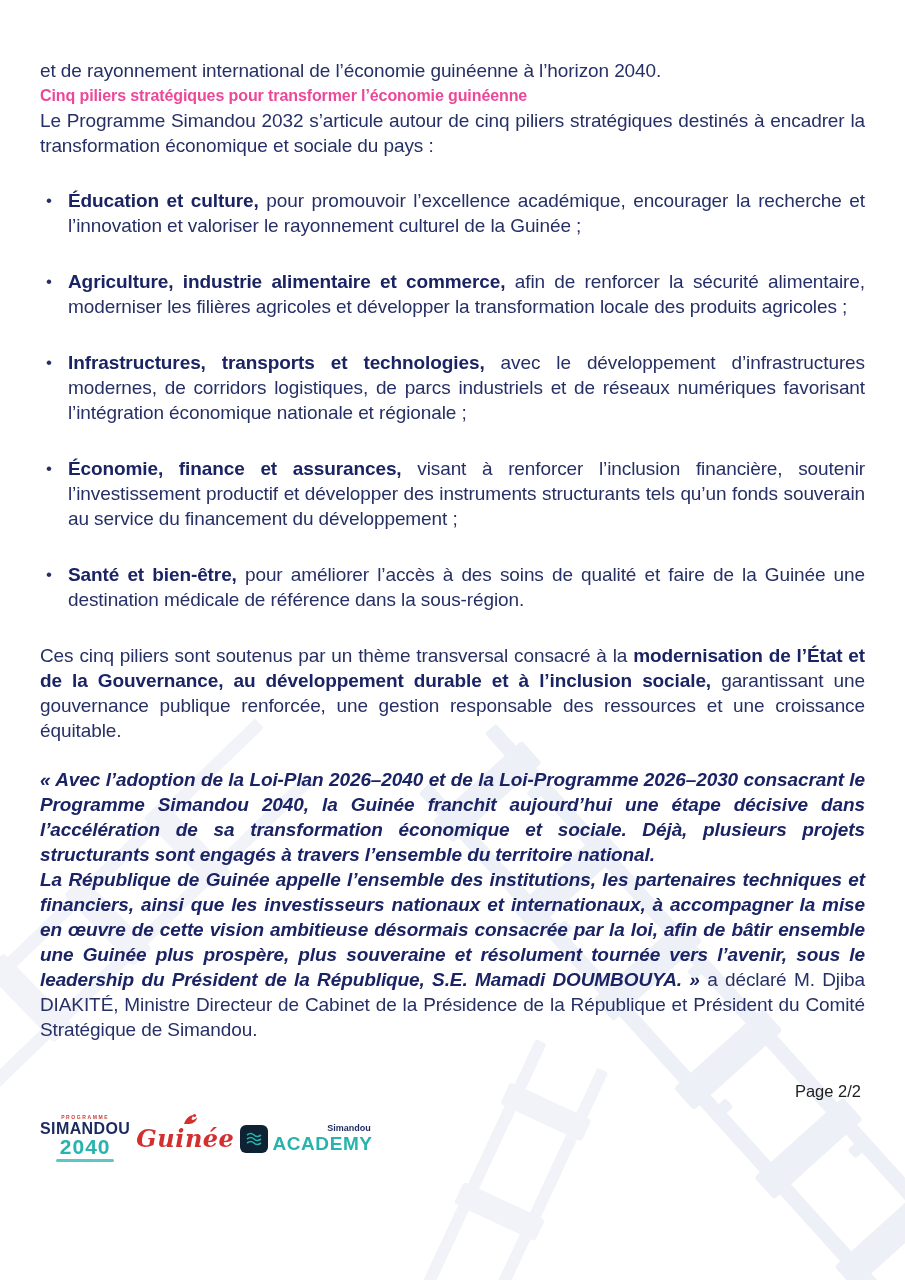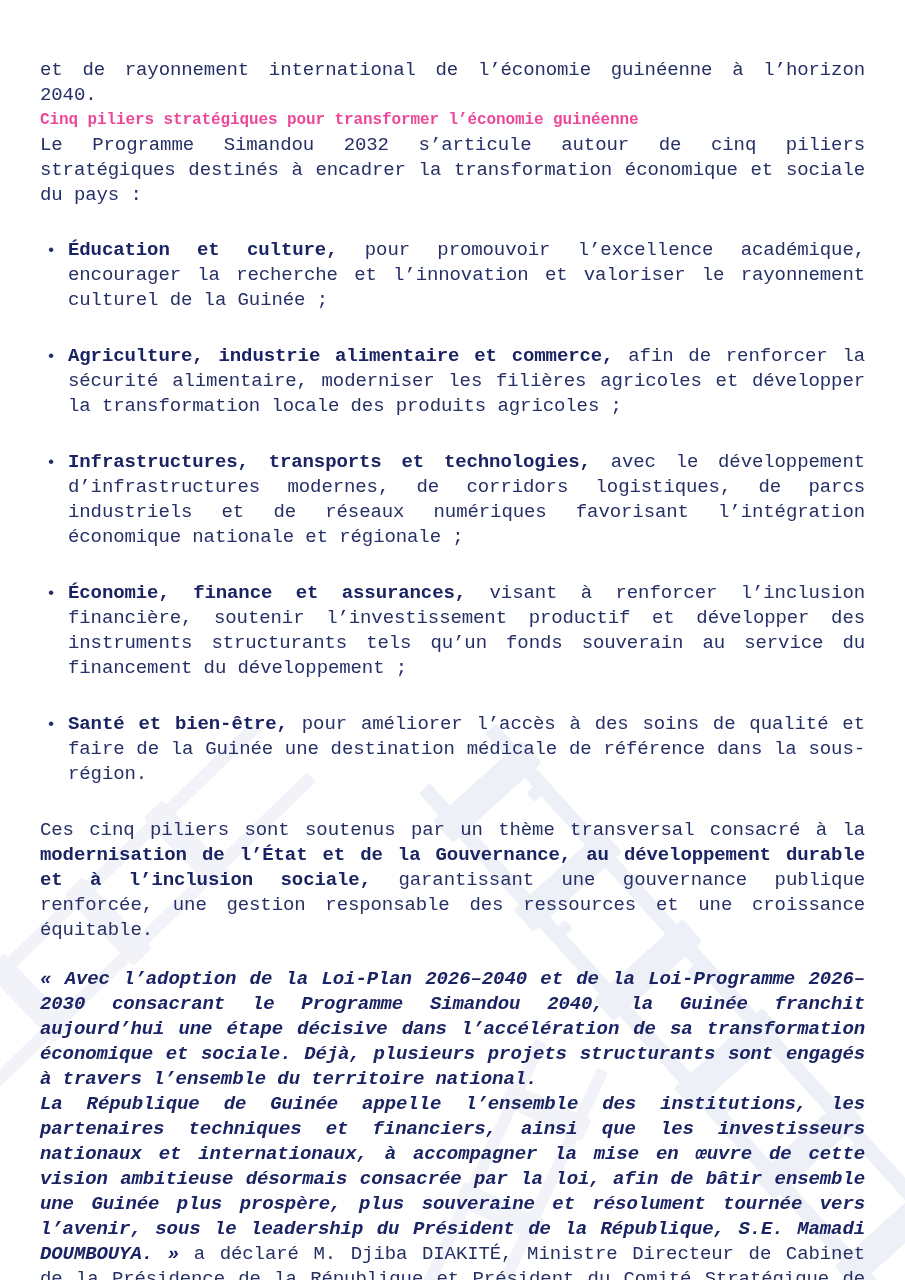--- a/index.html
+++ b/index.html
@@ -12,21 +12,21 @@
     overflow:hidden;
   }
   .watermark{position:absolute;z-index:0;opacity:1;pointer-events:none;}
   .wm1{left:330px;top:980px;transform:rotate(48deg);}
   .wm2{left:-160px;top:880px;transform:rotate(-44deg);}
   .wm3{left:300px;top:1180px;transform:rotate(115deg);}
 
   .page{position:relative;z-index:1;padding:58px 40px 0 40px;}
   .page p, .page h2, .page li{
     font-size:19px;line-height:25px;margin:0;
-    text-align:justify;letter-spacing:-0.1px;font-family:Liberation Mono, monospace;
+    text-align:justify;letter-spacing:-0.1px;
   }
   .intro{margin-top:0;}
   h2.heading{font-weight:bold;color:#ec4899;font-size:16px;}
   .lead{margin-top:27px;}
   ul.pillars{list-style:none;margin:30px 0 0 0;padding:0;}
   ul.pillars li{
     position:relative;
     padding-left:28px;
     margin-bottom:31px;
   }
@@ -55,21 +55,21 @@
   .logo-sim{display:flex;flex-direction:column;align-items:center;line-height:1;}
   .logo-sim .prog{font-size:5px;color:#d23a34;letter-spacing:1.6px;font-weight:bold;}
   .logo-sim .simandou{font-size:16px;font-weight:900;color:#1b2a5e;letter-spacing:0.4px;margin-top:1px;}
   .logo-sim .y2040{font-size:21px;font-weight:800;color:#27b4ae;margin-top:-1px;letter-spacing:1px;}
   .logo-sim .bar{width:58px;height:3px;background:#27b4ae;opacity:0.75;border-radius:2px;margin-top:2px;}
 
   .logo-guinee{position:relative;padding:0 6px;}
   .logo-guinee .script{
     font-family:"DejaVu Serif","Liberation Serif",serif;
     font-style:italic;font-weight:bold;
-    font-size:32px;color:#d22f2f;letter-spacing:0.5px;
+    font-size:24px;color:#d22f2f;letter-spacing:0.5px;
   }
   .logo-guinee svg{position:absolute;top:-12px;left:46%;}
 
   .logo-academy{display:flex;align-items:flex-end;gap:4px;}
   .logo-academy .sq{
     width:28px;height:28px;border-radius:6px;background:#0f2233;
     display:flex;align-items:center;justify-content:center;
   }
   .logo-academy .txt{display:flex;flex-direction:column;align-items:flex-end;line-height:1;}
   .logo-academy .small{font-size:9px;font-weight:bold;color:#1b2a5e;margin-bottom:1px;margin-right:2px;}

